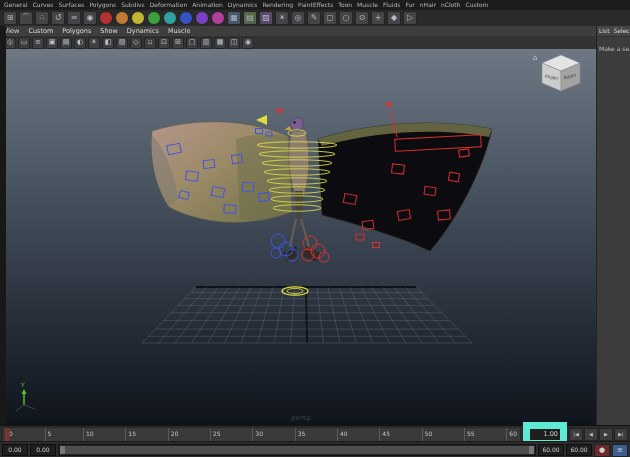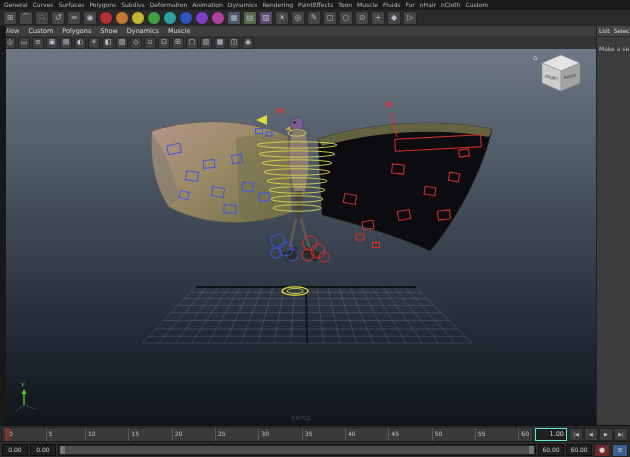--- a/index.html
+++ b/index.html
@@ -16,21 +16,21 @@
   #left-edge{position:absolute;left:0;top:26px;width:6px;height:399px;background:#181818;}
   #viewport{position:absolute;left:6px;top:49px;width:590px;height:376px;background:linear-gradient(#6d7884 0%,#4a5562 35%,#232b36 75%,#10151c 100%);}
   #right-panel{position:absolute;left:596px;top:26px;width:34px;height:399px;background:#3c3c3c;border-left:1px solid #222;overflow:hidden;}
   #right-panel .hdr{display:flex;gap:4px;background:#464646;height:10px;padding:0 2px;overflow:hidden;border-bottom:1px solid #2e2e2e;}
   #right-panel .hdr span{font-size:6px;line-height:10px;color:#ddd;white-space:nowrap;}
   #right-panel .msg{font-size:6px;color:#bdbdbd;padding:8px 2px;white-space:nowrap;overflow:hidden;}
   #timeline{top:425px;height:16px;background:#2c2c2c;border-top:1px solid #111;padding:0 2px;gap:2px;}
   #ruler{position:relative;flex:1;height:13px;background:#3a3a3a;border:1px solid #262626;display:flex;justify-content:space-between;padding:0 3px;overflow:hidden;}
   .tick{font-size:6px;color:#c6c6c6;border-left:1px solid #5a5a5a;padding-left:2px;line-height:12px;height:100%;}
   #frame-marker{position:absolute;left:2px;top:0;width:5px;height:100%;background:rgba(170,40,40,.55);}
-  #current-time{width:26px;height:11px;background:#1f1f1f;border:1px solid #5eead4;font-size:6.5px;color:#d0d0d0;text-align:right;padding:0 2px;line-height:11px;}
+  #current-time{width:26px;height:11px;background:#1f1f1f;border:7px solid #5eead4;font-size:6.5px;color:#d0d0d0;text-align:right;padding:0 2px;line-height:11px;}
   .tbtn{width:12px;height:11px;background:#3d3d3d;border:1px solid #242424;font-size:5px;color:#c2c2c2;text-align:center;line-height:11px;flex:0 0 auto;}
   #range-row{top:441px;height:16px;background:#2c2c2c;border-top:1px solid #1a1a1a;padding:0 2px;gap:2px;}
   .field{width:24px;height:10px;background:#1f1f1f;border:1px solid #0e0e0e;font-size:6px;color:#d0d0d0;text-align:center;line-height:10px;flex:0 0 auto;}
   #range-track{position:relative;flex:1;height:10px;background:#242424;border:1px solid #141414;}
   #range-bar{position:absolute;left:1px;right:1px;top:1px;bottom:1px;background:#4d4d4d;}
   .handle{position:absolute;top:1px;bottom:1px;width:5px;background:#767676;}
   .rbtn{width:14px;height:11px;border:1px solid #222;background:#3d3d3d;font-size:7px;line-height:10px;text-align:center;color:#cfcfcf;flex:0 0 auto;}
   svg text{font-family:"DejaVu Sans",sans-serif;}
 </style>
 </head>

